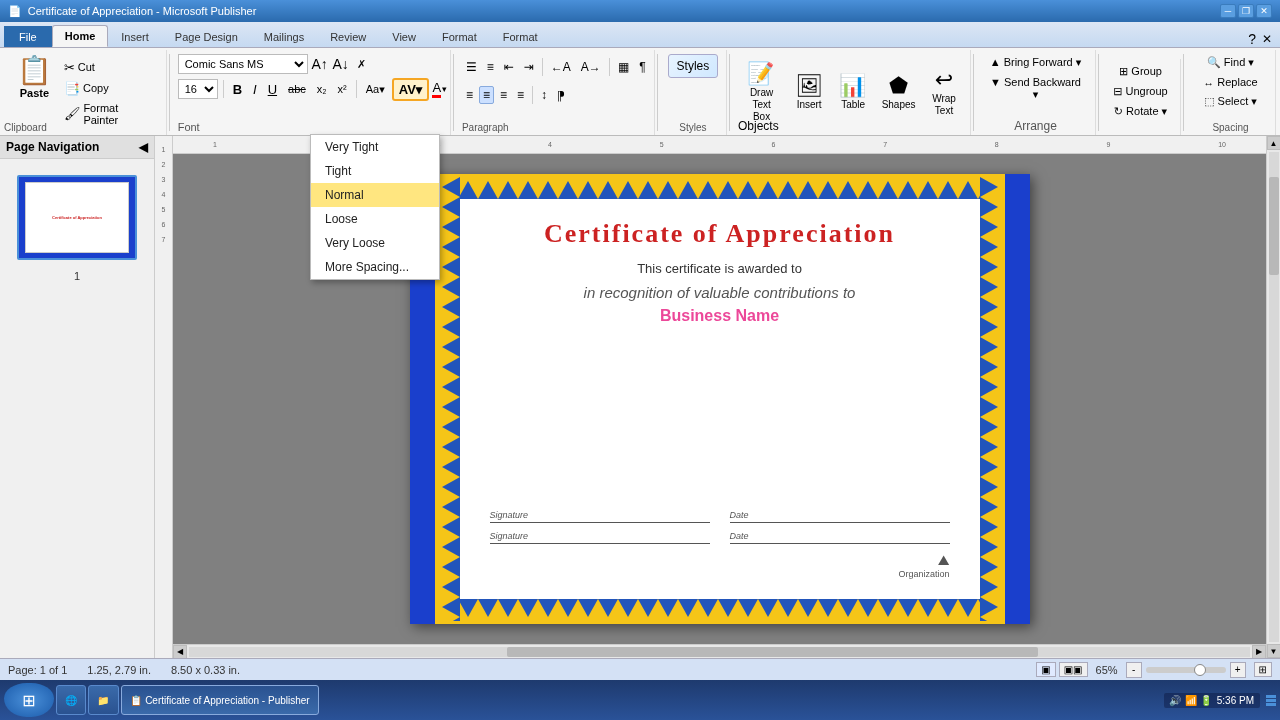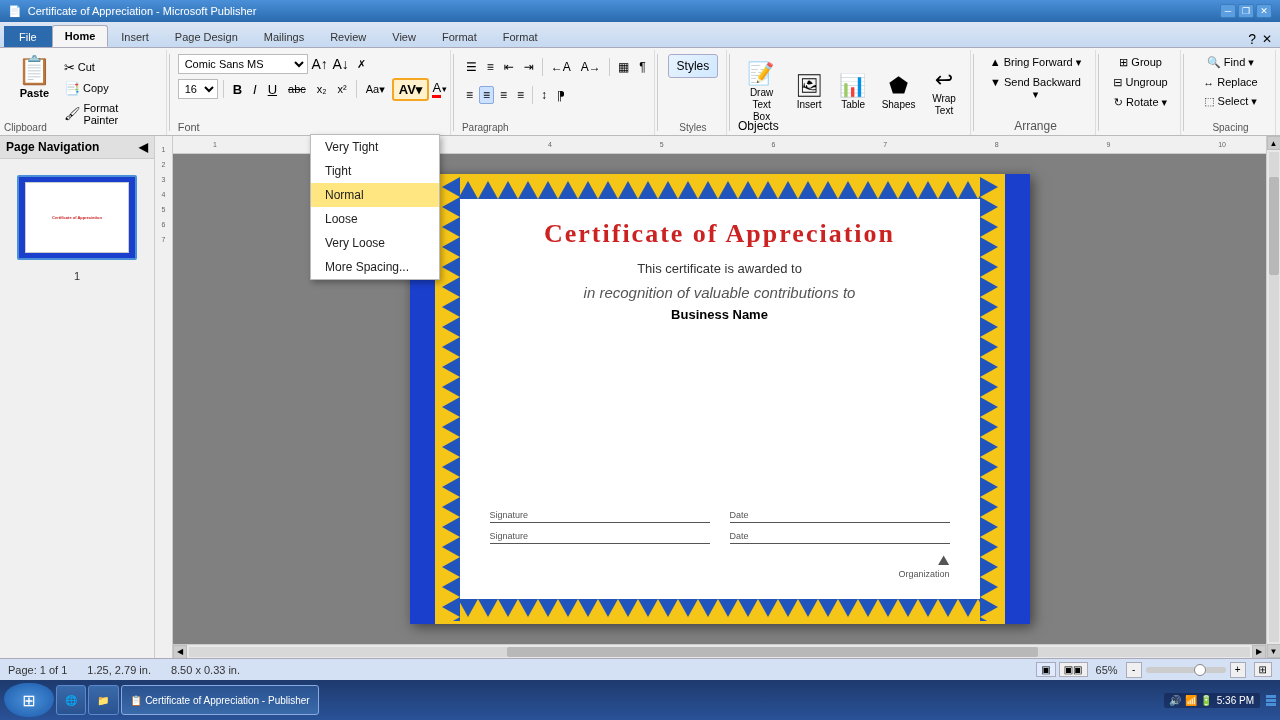--- a/index.html
+++ b/index.html
@@ -335,34 +335,35 @@
       margin-bottom: 10px;
     }
     .cert-recognition {
       font-size: 15px;
       color: #555;
       text-align: center;
       font-style: italic;
       margin-bottom: 6px;
     }
     .cert-business {
-      font-size: 13px;
+      font-size: 16px;
       font-weight: bold;
-      color: #000000;
+      color: #ec4899;
       text-align: center;
       margin-bottom: 20px;
     }
     .cert-signatures {
       width: 100%;
       margin-top: auto;
     }
     .cert-sig-line {
       display: flex;
       gap: 20px;
       margin-bottom: 8px;
+      font-style: italic;
     }
     .cert-sig-field {
       flex: 1;
       border-bottom: 1px solid #555;
       font-size: 9px;
       color: #555;
       padding-bottom: 2px;
     }
     .cert-org {
       text-align: right;
@@ -648,21 +649,21 @@
       <button class="font-btn">▲ Bring Forward ▾</button>
     </div>
     <div style="display:flex;align-items:center;gap:4px;margin-bottom:3px;">
       <button class="font-btn">▼ Send Backward ▾</button>
     </div>
     <div style="font-size:12px;color:#555;margin-top:auto;">Arrange</div>
   </div>
 
   <div class="ribbon-divider"></div>
 
-  <div class="ribbon-group" style="flex-direction:column;min-width:80px;padding-top:4px;">
+  <div class="ribbon-group" style="flex-direction:column;min-width:80px;padding-top:4px;margin-top:9px;">
     <div style="display:flex;align-items:center;gap:4px;margin-bottom:3px;">
       <button class="font-btn">⊞ Group</button>
     </div>
     <div style="display:flex;align-items:center;gap:4px;margin-bottom:3px;">
       <button class="font-btn">⊟ Ungroup</button>
     </div>
     <div style="display:flex;align-items:center;gap:4px;margin-bottom:3px;">
       <button class="font-btn">↻ Rotate ▾</button>
     </div>
     <div style="font-size:10px;color:#555;margin-top:auto;">&nbsp;</div>

